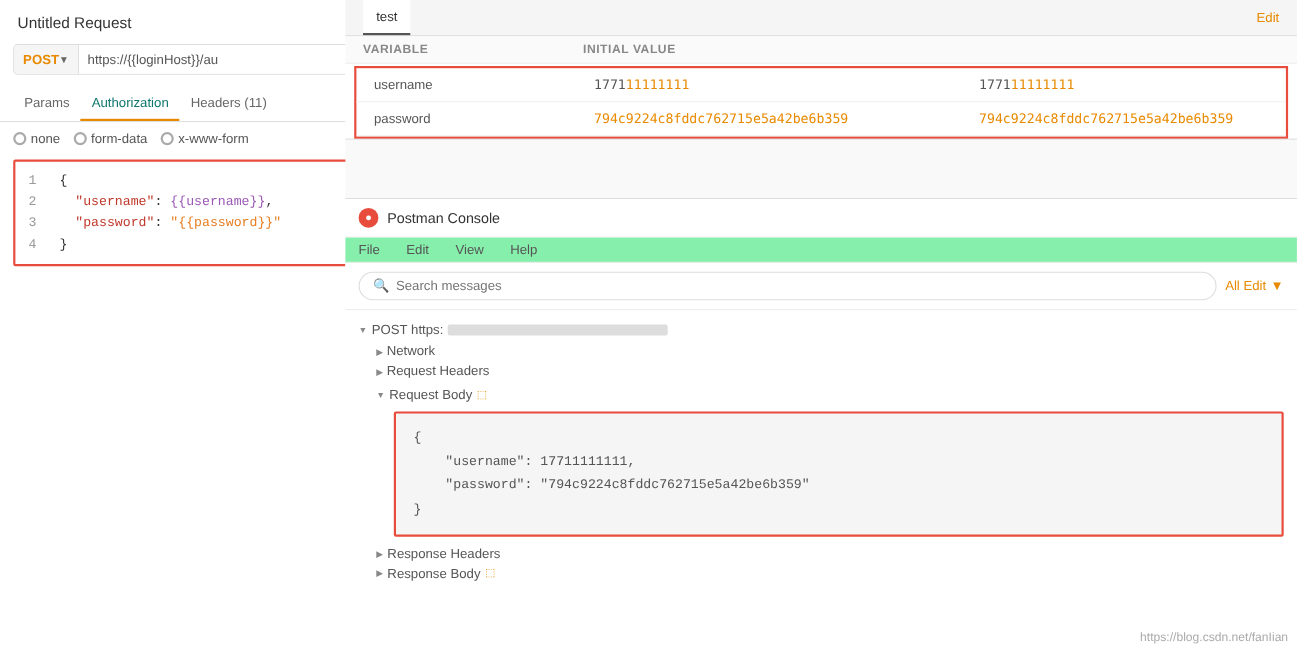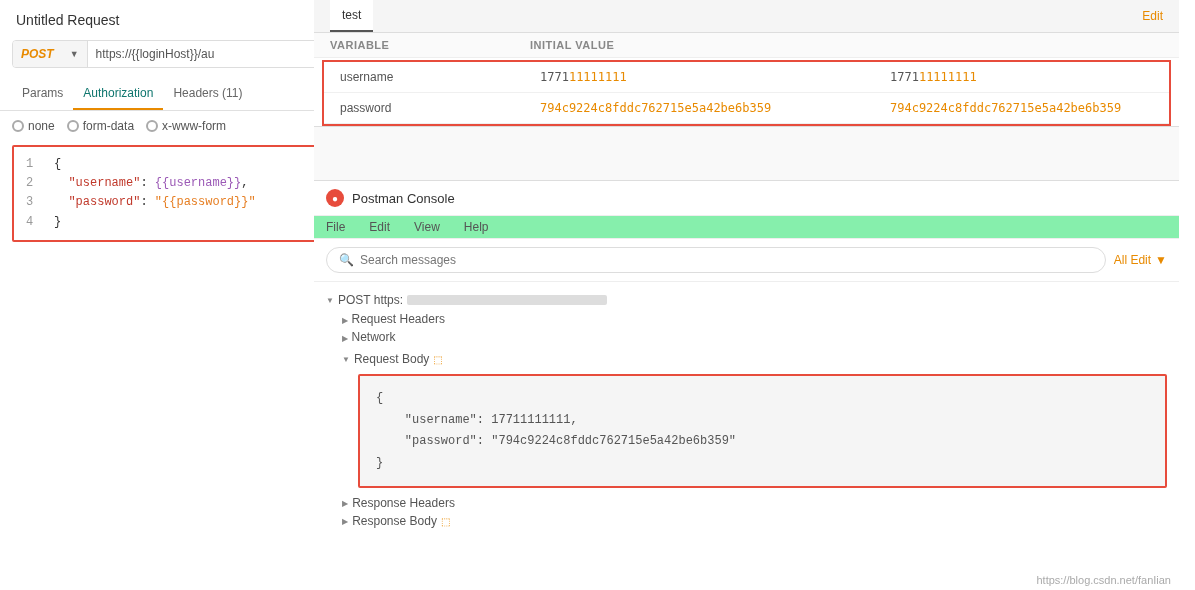--- a/index.html
+++ b/index.html
@@ -29,22 +29,21 @@
     .method-select {
       display: flex;
       align-items: center;
       padding: 6px 8px;
       background: #f5f5f5;
       border-right: 1px solid #ddd;
       font-weight: 600;
       color: #e88a00;
       font-size: 12px;
       cursor: pointer;
-      gap: 16px;
-      font-style: italic;
+      gap: 0;
     }
     .method-arrow {
       font-size: 9px;
       color: #666;
     }
     .url-input {
       flex: 1;
       padding: 6px 8px;
       border: none;
       outline: none;
@@ -441,26 +440,26 @@
 
       <div class="log-item">
         <div class="log-item-header">
           <span class="triangle">▼</span>
           <span style="color:#555;">POST https:</span>
           <span class="blurred-bg"></span>
         </div>
 
         <div class="log-subitem">
           <span class="triangle">▶</span>
-          <span>Request Headers</span>
+          <span>Network</span>
         </div>
 
         <div class="log-subitem">
           <span class="triangle">▶</span>
-          <span>Network</span>
+          <span>Request Headers</span>
         </div>
 
         <div class="request-body-section">
           <div class="request-body-header">
             <span class="triangle">▼</span>
             <span>Request Body</span>
             <span class="external-link">⬚</span>
           </div>
 
           <div class="body-json-block">

